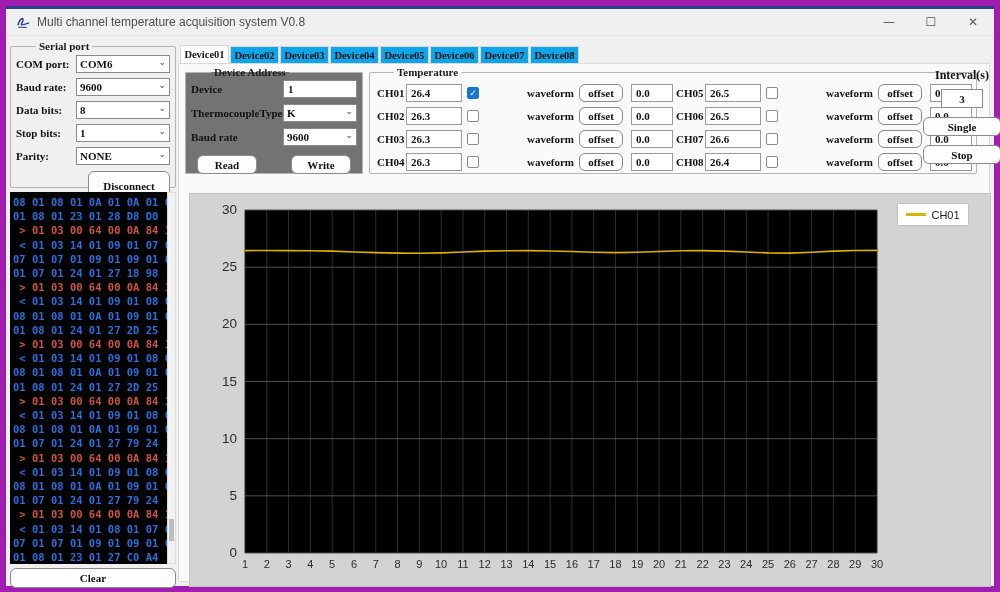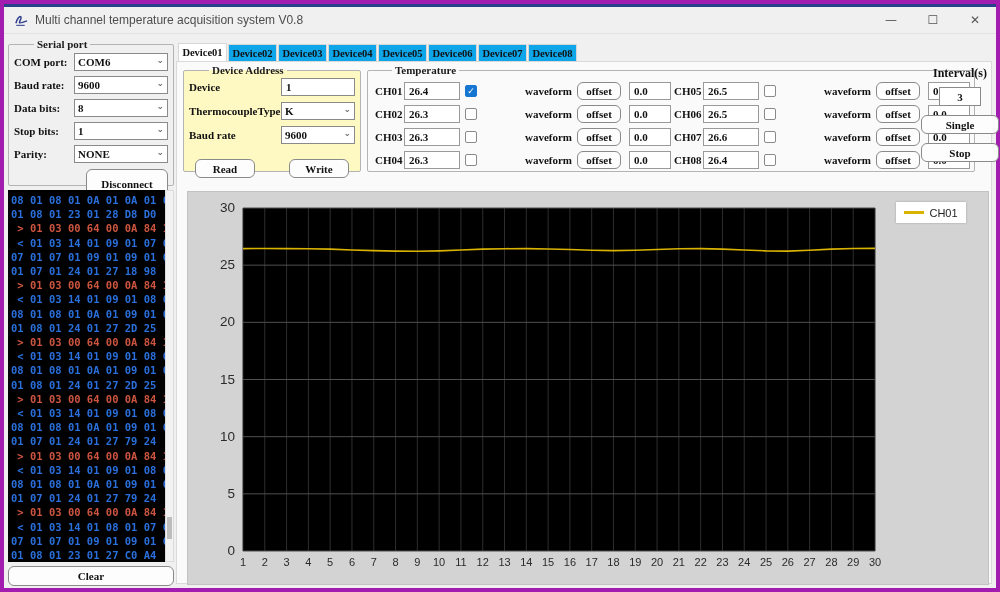--- a/index.html
+++ b/index.html
@@ -1,20 +1,20 @@
 <!DOCTYPE html>
 <html style="--log-rx: #2a6fdb; --log-tx: #cd5540; --cb-on: #1677d2;"><head>
 <meta charset="utf-8">
 <style>
   * { margin:0; padding:0; box-sizing:border-box; }
   html,body { width:1000px; height:592px; overflow:hidden; background:#e8e8e8; }
   body { font-family:"Liberation Serif", serif; }
 
   .window { position:relative; width:1000px; height:592px; background:#f0f0f0;
-            border:4px solid #a21caf; }
+            border:6px solid #a21caf; }
   .accent-strip { position:absolute; left:0; top:0; width:100%; height:3px; }
 
   
   .titlebar { position:absolute; left:0; top:3px; width:100%; height:27px;
               display:flex; align-items:center; background:#f0f0f0;
               border-bottom:1px solid #e2e2e2; }
   .app-icon { margin:0 6px 0 10px; display:flex; align-items:center; }
   .title-text { font-family:"Liberation Sans", sans-serif; font-size:12px; color:#4d4d4d; }
   .win-controls { margin-left:auto; display:flex; height:100%; }
   .win-btn { width:42px; height:100%; display:flex; align-items:center; justify-content:center;
@@ -55,27 +55,27 @@
   .main-panel { position:absolute; left:172px; top:40px; right:4px; bottom:4px; }
   .tabstrip { display:flex; height:17px; gap:1px; padding-left:2px; }
   .tab { width:49px; display:flex; align-items:center; justify-content:center;
          font-size:10.5px; font-weight:bold; color:#111; background:#0ea5e9;
          border:1px solid #d6d6d6; border-bottom:none; cursor:default; }
   .tab.active { background:#fff; position:relative; z-index:2; height:18px; margin-top:-1px; }
   .tabpage { position:absolute; left:0; right:0; top:17px; bottom:0;
              background:#fafafa; border:1px solid #dadada; }
 
   .gb-device { position:absolute; left:6px; top:2px; width:178px; height:108px;
-               padding:2px 5px; background:#fef9c3; }
+               padding:2px 5px; background:#737373; }
   .drow { display:flex; align-items:center; margin-bottom:6px; }
   .drow .lbl { flex:1; font-size:11px; font-weight:bold; color:#111; }
   .tinput { background:#fff; border:1px solid #8a8a8a; font-size:11px; font-weight:bold;
             color:#111; height:18px; display:flex; align-items:center; padding-left:4px; }
   .drow .tinput, .drow .combo { flex:none; width:74px; }
-  .rw-row { display:flex; justify-content:space-between; margin-top:15px; padding:0 6px; }
+  .rw-row { display:flex; justify-content:space-between; margin-top:9px; padding:0 6px; }
   .rw-btn { width:60px; height:19px; }
 
   .gb-temp { position:absolute; left:190px; top:2px; width:548px; height:108px;
              padding:4px 4px 0 4px; background:#fafafa; display:flex; }
   .tcol { width:50%; padding-top:2px; }
   .trow { display:flex; align-items:center; margin-bottom:5px; height:18px; }
   .chlbl { width:29px; font-size:11px; font-weight:bold; color:#111; margin-left:3px; }
   .tval { width:56px; height:18px; background:#fff; border:1px solid #9a9a9a;
           font-size:11px; font-weight:bold; color:#111; display:inline-flex;
           align-items:center; padding-left:4px; }

